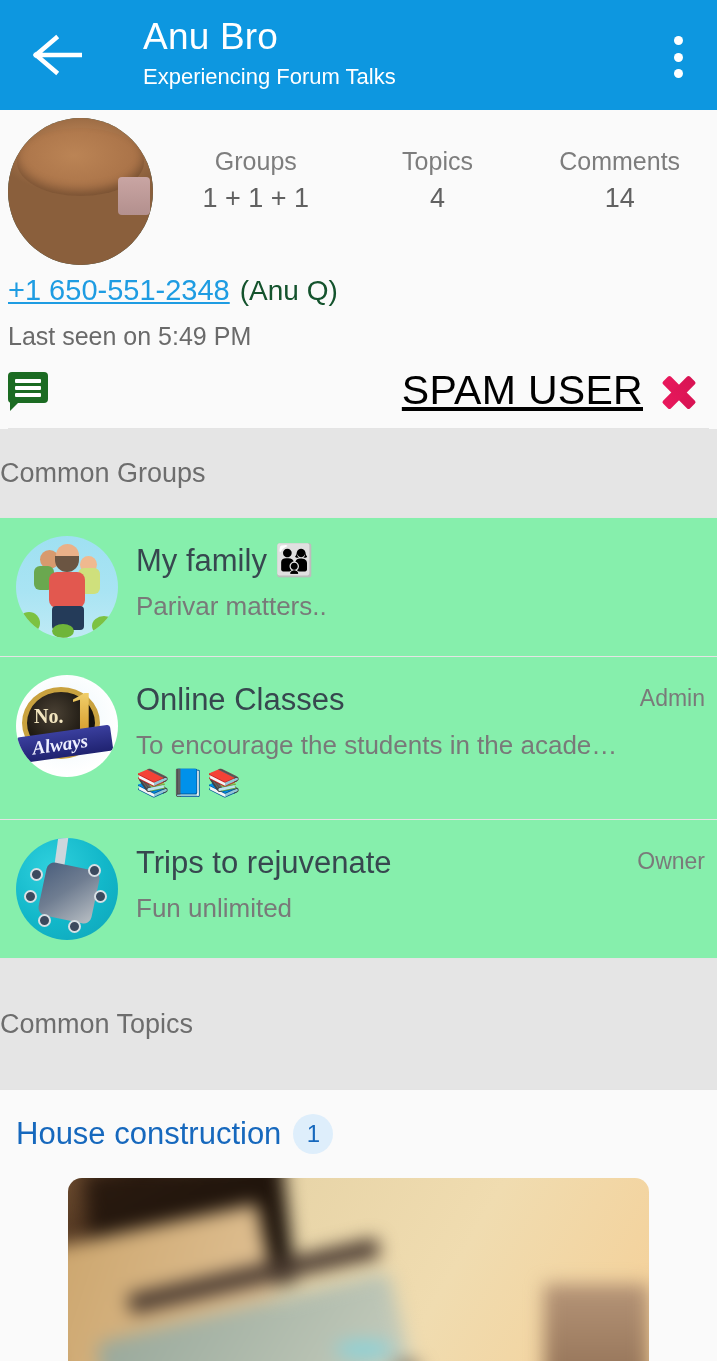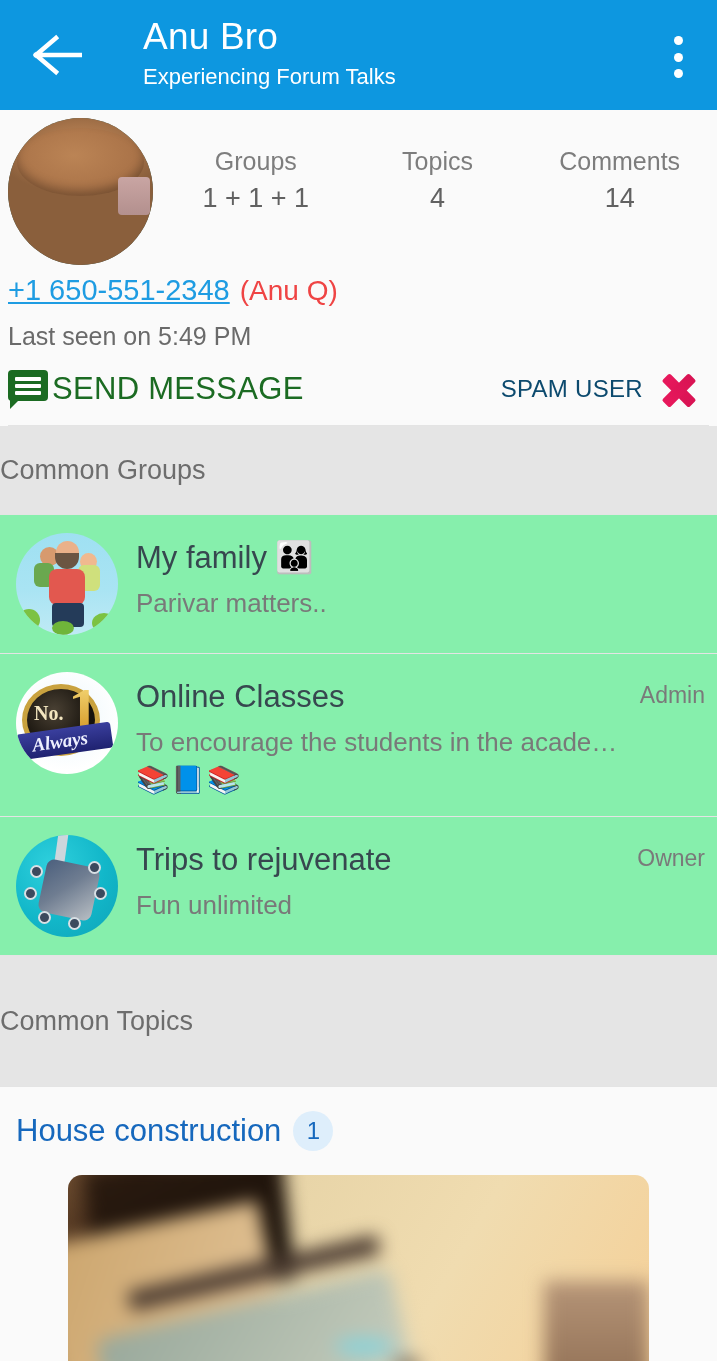--- a/index.html
+++ b/index.html
@@ -79,21 +79,21 @@
 
   
   .contact {
     padding: 0 8px; background: #fafafa;
   }
   .phone-row { display: flex; align-items: baseline; padding-top: 6px; }
   .phone-link {
     font-size: 29px; color: #1e9ce2; text-decoration: underline;
     line-height: 44px; cursor: pointer;
   }
-  .phone-alias { font-size: 28px; color: #ef4444; line-height: 44px; margin-left: 10px; }
+  .phone-alias { font-size: 28px; color: #14532d; line-height: 44px; margin-left: 10px; }
   .last-seen { font-size: 25px; color: #6a6a6a; line-height: 42px; margin-top: 2px; }
 
   .action-row {
     display: flex; align-items: center; justify-content: space-between;
     margin-top: 10px; padding-bottom: 14px;
   }
   .send-msg { display: flex; align-items: center; cursor: pointer; }
   .bubble-icon { width: 40px; height: 38px; position: relative; margin-right: 4px; }
   .bubble-icon .bx {
     position:absolute; left:0; top:0; width:40px; height:31px;
@@ -105,21 +105,21 @@
   }
   .bubble-icon .ln {
     position:absolute; left:7px; width:26px; height:4px; background:#fff; border-radius:1px;
   }
   .bubble-icon .l1 { top: 7px; }
   .bubble-icon .l2 { top: 14px; }
   .bubble-icon .l3 { top: 21px; }
   .send-msg-label { font-size: 31px; color: #1b6b22; letter-spacing: .3px; }
 
   .spam-user { display: flex; align-items: center; cursor: pointer; margin-right: 8px; }
-  .spam-label { font-size: 24px; color: #0c4a6e; letter-spacing: .3px; }
+  .spam-label { font-size: 41px; color: #000000; letter-spacing: .3px; text-decoration: underline; }
   .x-icon { margin-left: 14px; width: 44px; height: 44px; position: relative; }
   .x-icon i {
     position:absolute; left:3px; top:18px; width: 38px; height: 11px;
     background: linear-gradient(90deg,#e8185c,#d81353); border-radius: 2px;
   }
   .x-icon .a { transform: rotate(45deg); }
   .x-icon .b { transform: rotate(-45deg); }
 
   .hr { height: 1px; background: #e4e4e4; width: 100%; }
 
@@ -322,21 +322,20 @@
 
     <div class="action-row">
       <div class="send-msg">
         <span class="bubble-icon">
           <span class="bx"></span>
             <span class="tail"></span>
           <span class="ln l1"></span>
             <span class="ln l2"></span>
             <span class="ln l3"></span>
         </span>
-        <span class="send-msg-label">SEND MESSAGE</span>
       </div>
       <div class="spam-user">
         <span class="spam-label">SPAM USER</span>
         <span class="x-icon">
           <i class="a"></i>
             <i class="b"></i>
         </span>
       </div>
     </div>
     <div class="hr"></div>

